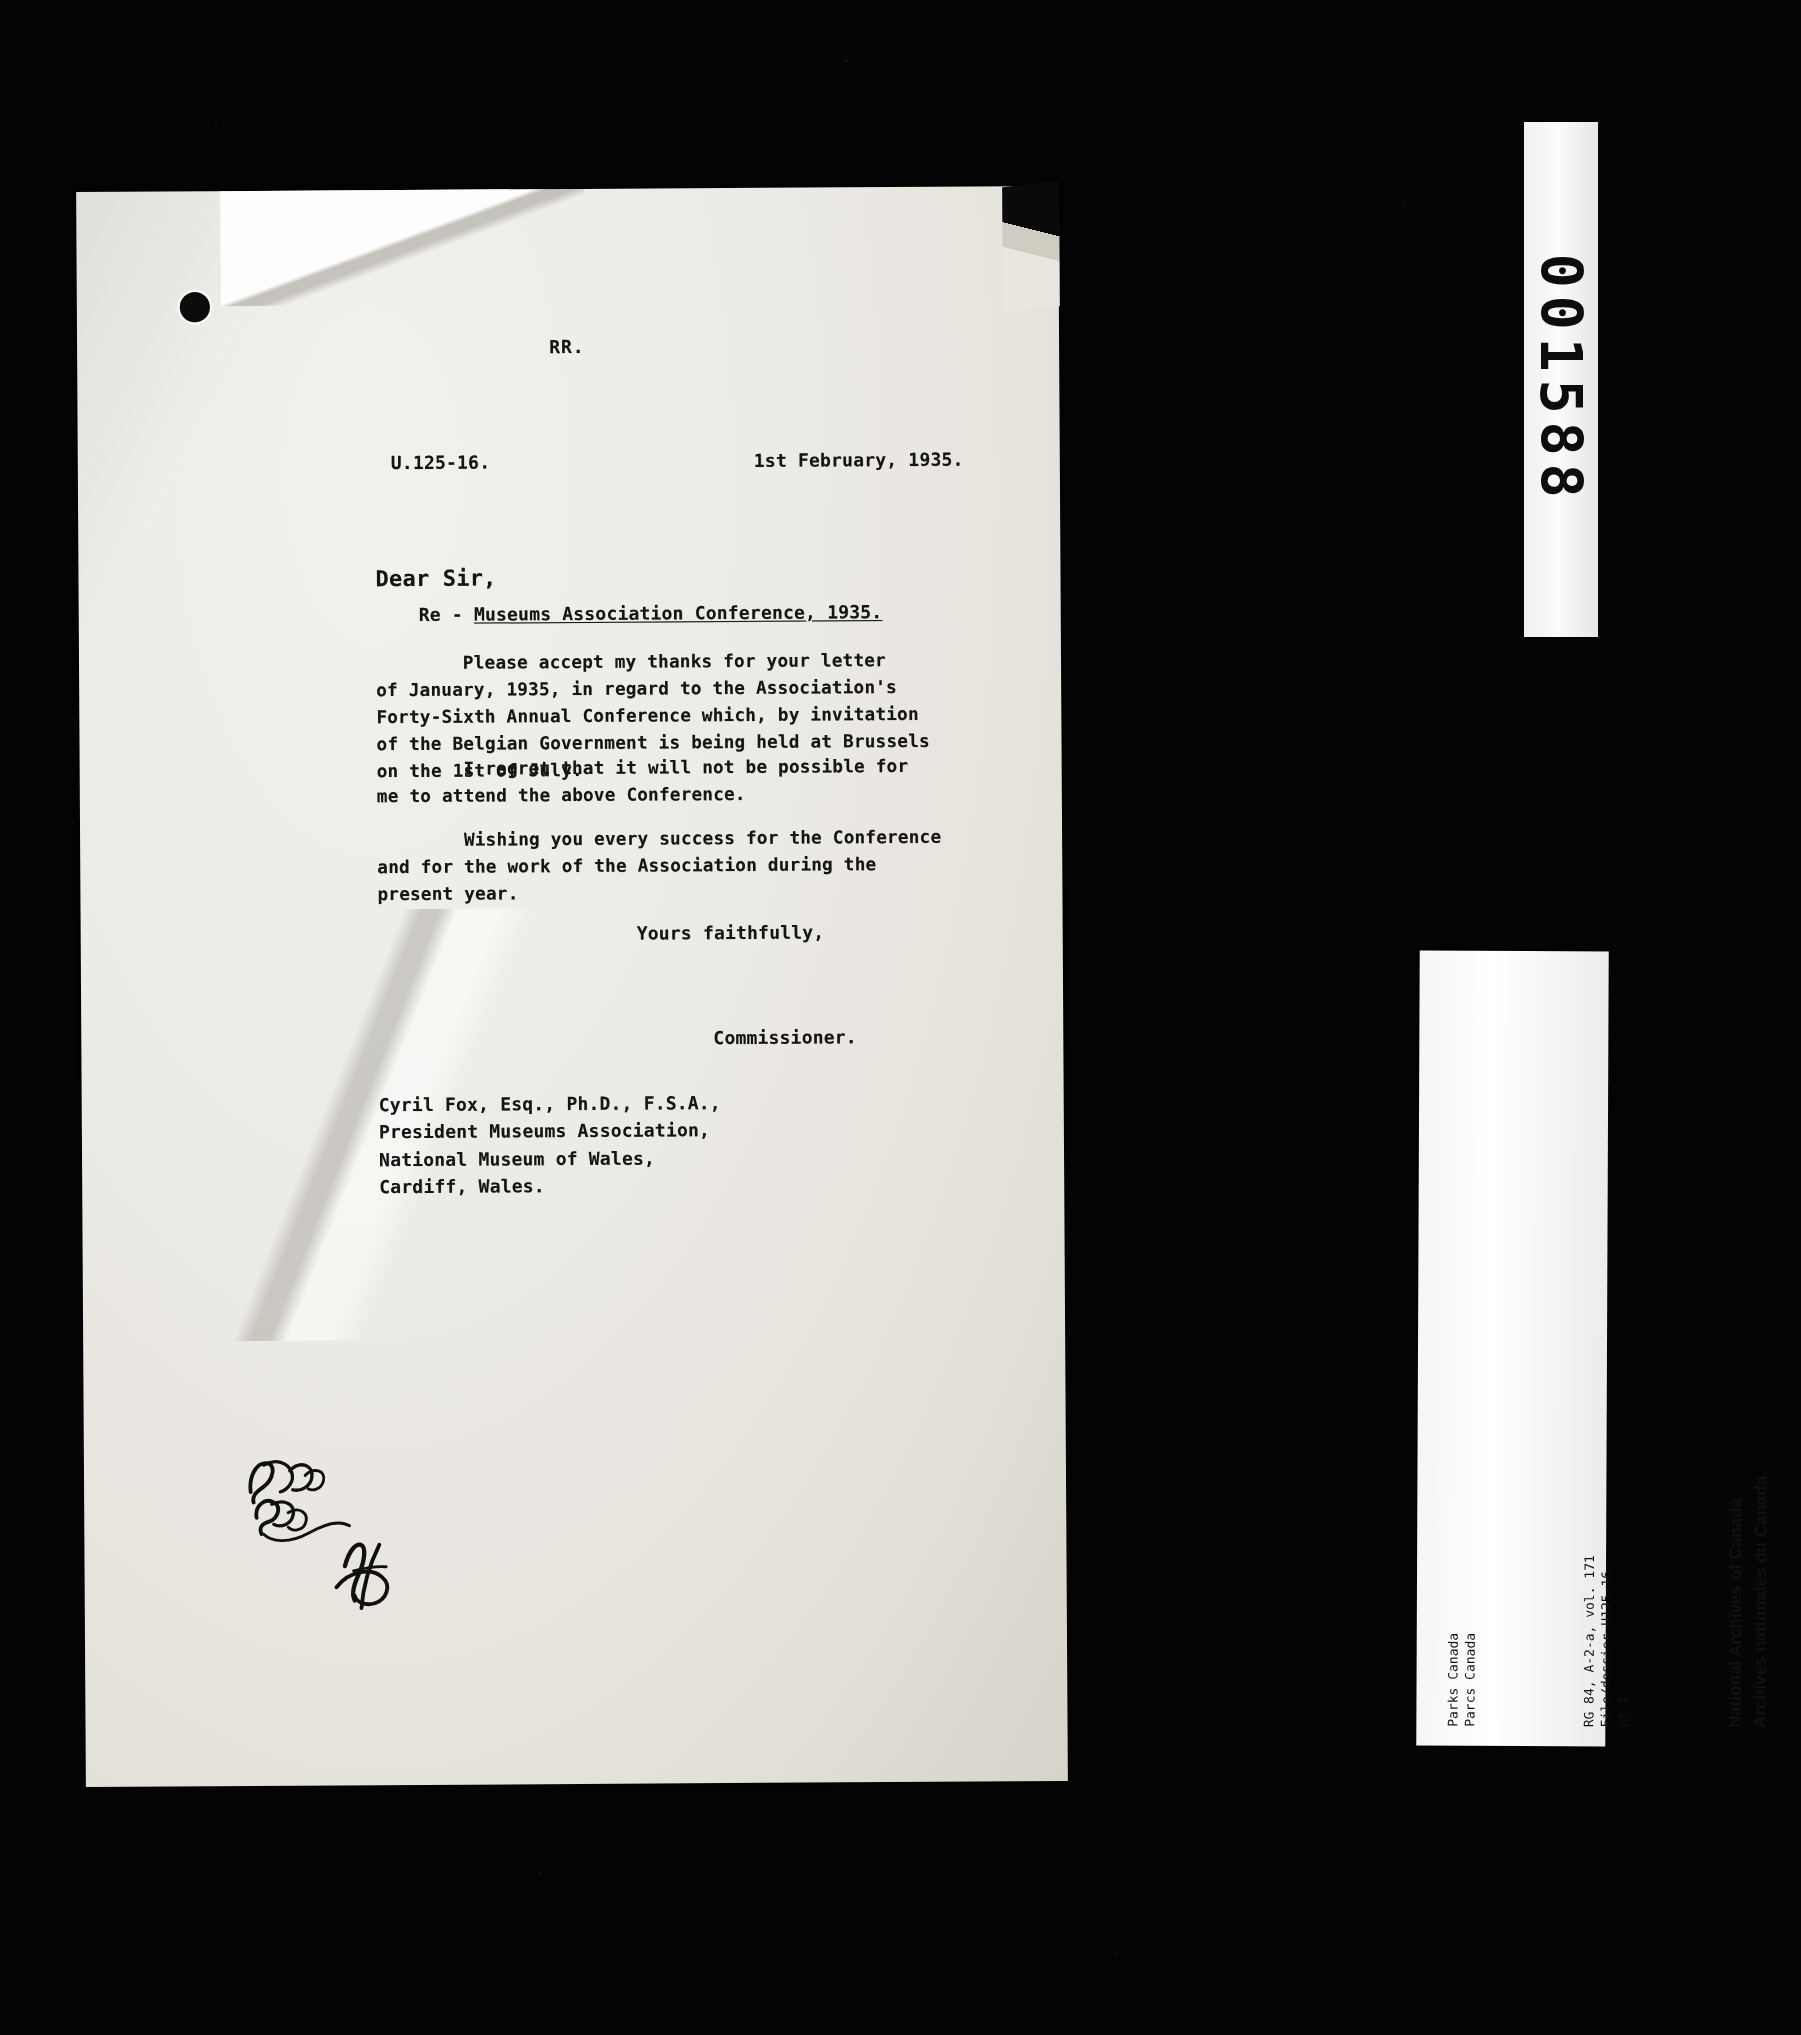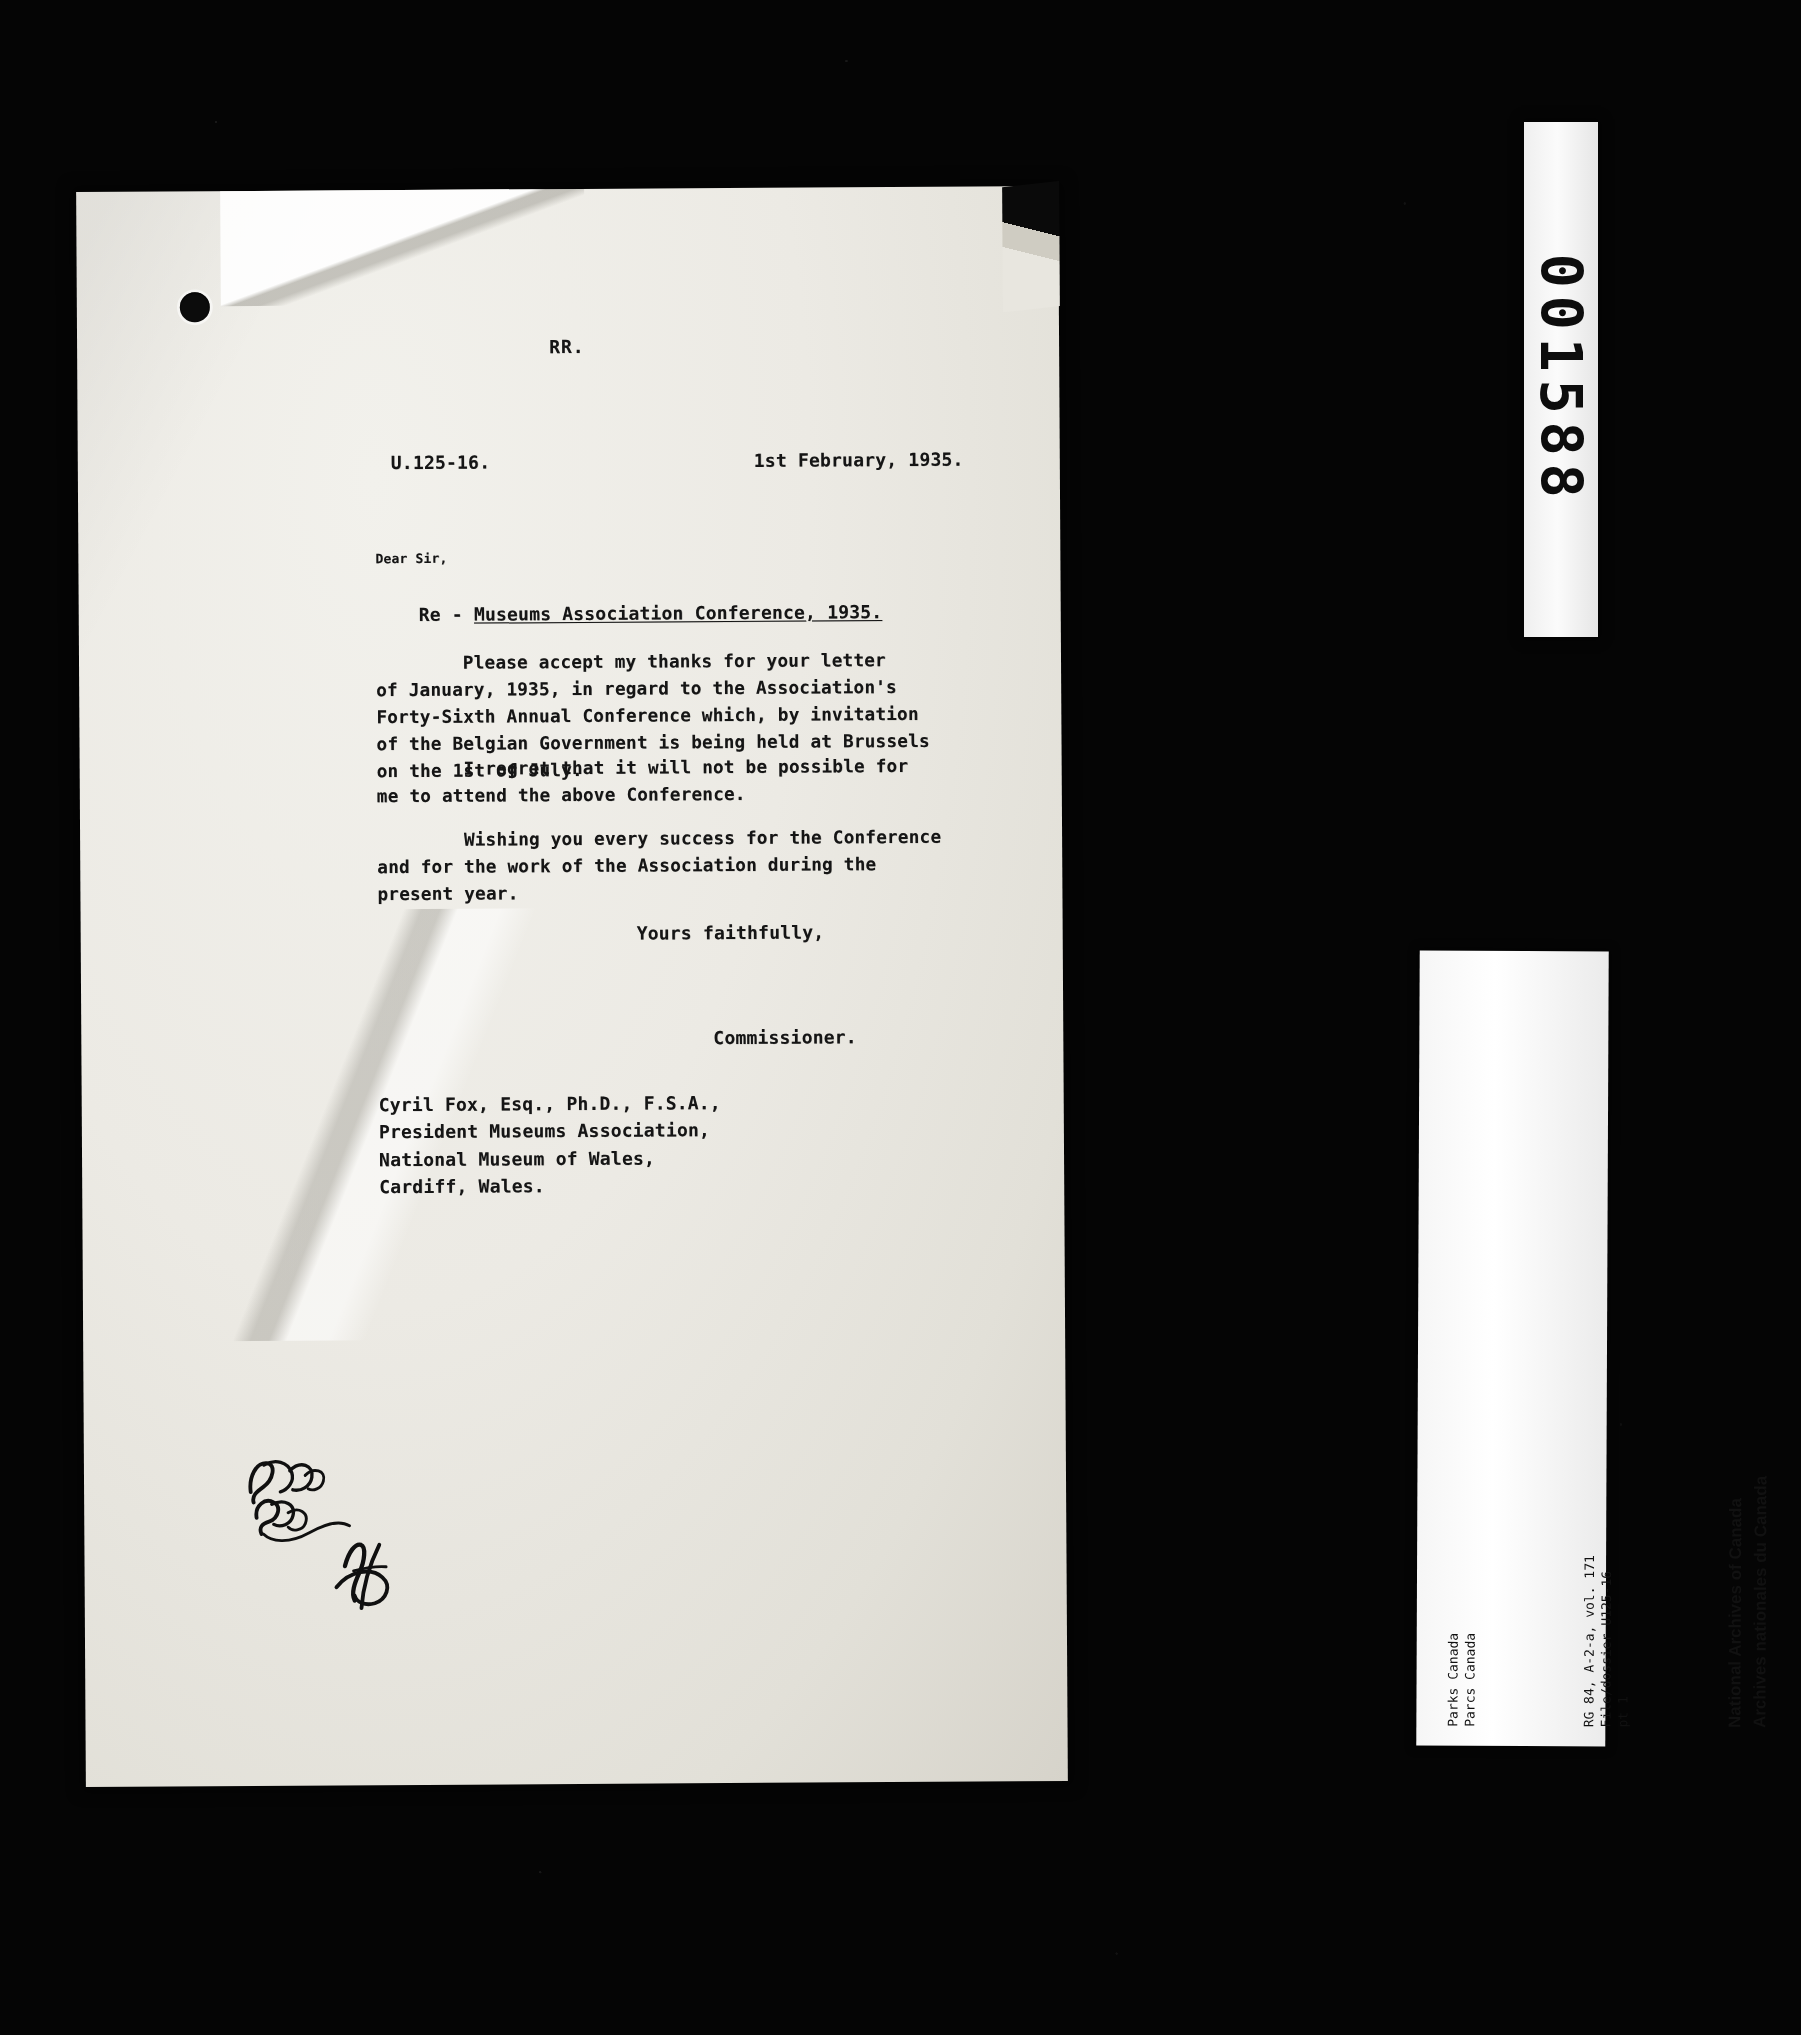--- a/index.html
+++ b/index.html
@@ -94,21 +94,21 @@
     color: #151515;
     font-weight: 700;
     letter-spacing: 0.2px;
     white-space: pre;
     line-height: 1.52;
     text-shadow: 0.3px 0.2px 0 rgba(30,30,30,0.35);
   }
   #initials-rr { left: 472px; top: 144px; font-size: 18px; letter-spacing: 1px; }
   #file-ref    { left: 287px;  top: 259px; font-size: 18px; margin-left: 26px; }
   #letter-date { left: 676px; top: 259px; font-size: 18px; }
-  #salutation  { left: 297px;  top: 359px; font-size: 13px; }
+  #salutation  { left: 297px;  top: 372px; font-size: 22px; }
   #subject-line{ left: 340px;  top: 411px; font-size: 18px; }
   #subject-line .u { text-decoration: underline; text-underline-offset: 2.4px; }
 
   .para { font-size: 17.7px; }
   #para-1 { left: 297px; top: 460px; }
   #para-2 { left: 297px; top: 566px; }
   #para-3 { left: 297px; top: 637px; }
   #closing { left: 556px; top: 731px; font-size: 18px; }
   #signature-title { left: 632px; top: 836px; font-size: 18px; }
   #recipient { left: 297px; top: 901px; font-size: 18px; }

